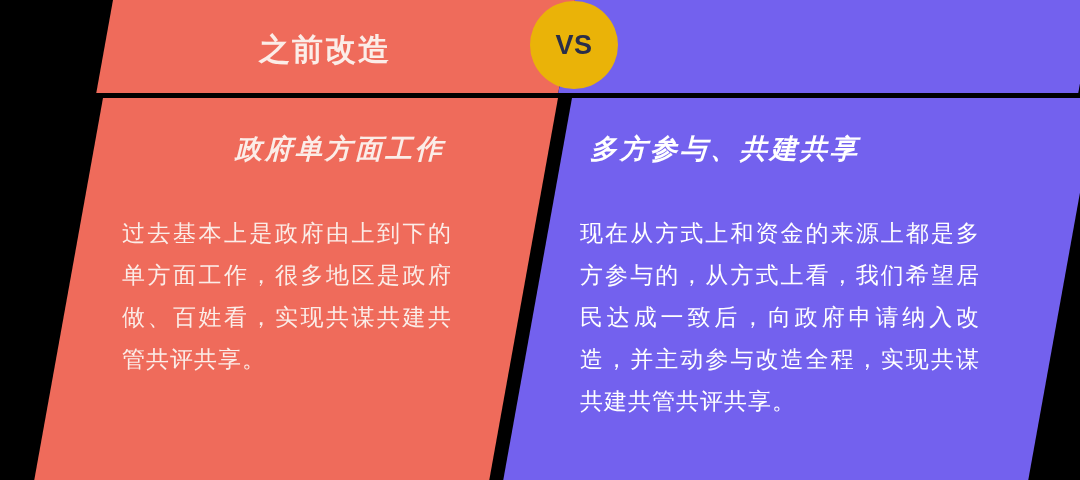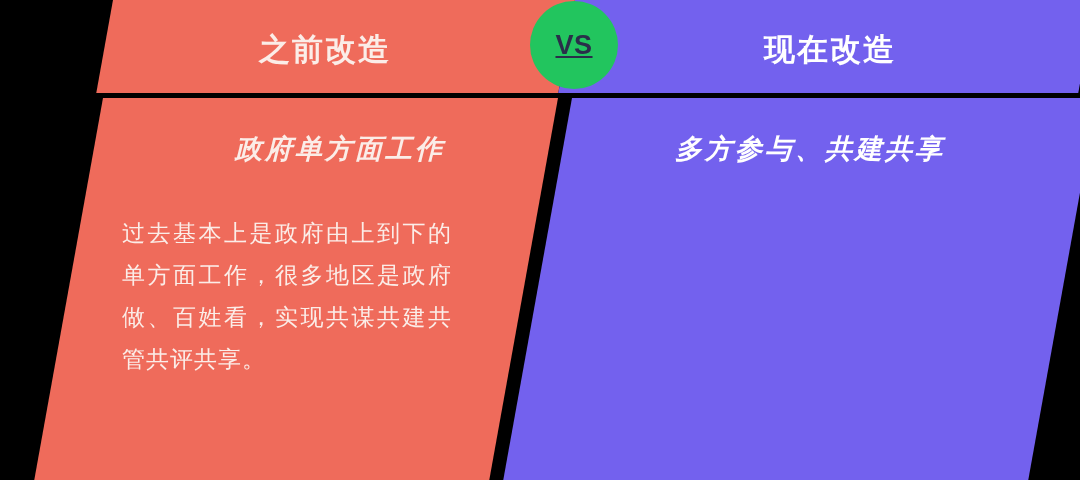--- a/index.html
+++ b/index.html
@@ -104,21 +104,21 @@
     top: 131px;
     left: 130px;
     width: 420px;
     text-align: center;
     color: #FBEDE8;
   }
   .right-sub {
     top: 131px;
     left: 590px;
     width: 440px;
-    text-align: center;
+    text-align: left;
     color: #FFFFFF;
   }
 
   .body-text {
     position: absolute;
     font-size: 23px;
     line-height: 42px;
     letter-spacing: 1px;
     text-align: justify;
     text-align-last: left;
@@ -171,22 +171,22 @@
 <div id="canvas" style="background: rgb(0, 0, 0);">
 
   <div class="panel band-head left-head skew"></div>
   <div class="panel band-head right-head skew"></div>
   <div class="panel band-body left-body skew"></div>
   <div class="panel band-body right-body skew"></div>
 
   <div class="divider"></div>
 
   <div class="content head-title left-head-title" style="color: rgb(251, 237, 232);">之前改造</div>
-  <div class="content head-title right-head-title" style="color: rgb(255, 255, 255);">现在改造</div>
 
-  <div class="vs-badge" style="background: #22c55e; color: rgb(42, 46, 74); text-decoration: underline;">VS</div>
+  <div class="vs-badge" style="background: #eab308; color: rgb(42, 46, 74);">VS</div>
 
   <div class="sub-title left-sub" style="color: rgb(251, 237, 232);">政府单方面工作</div>
   <div class="sub-title right-sub" style="color: rgb(255, 255, 255);">多方参与、共建共享</div>
 
   <div class="body-text left-body-text" style="color: rgb(251, 237, 232);">过去基本上是政府由上到下的单方面工作，很多地区是政府做、百姓看，实现共谋共建共管共评共享。</div>
+  <div class="body-text right-body-text" style="color: rgb(255, 255, 255);">现在从方式上和资金的来源上都是多方参与的，从方式上看，我们希望居民达成一致后，向政府申请纳入改造，并主动参与改造全程，实现共谋共建共管共评共享。</div>
 
 </div>
 
 </body></html>

